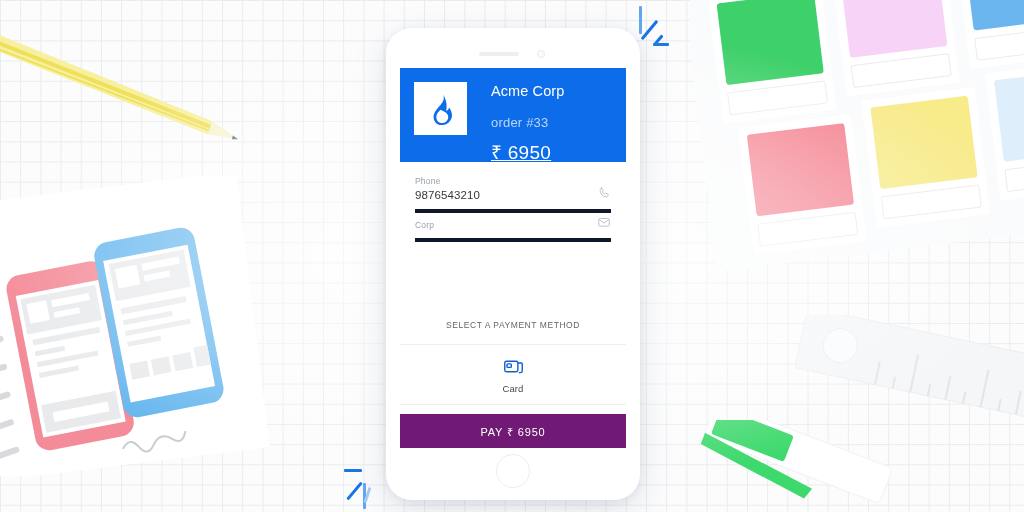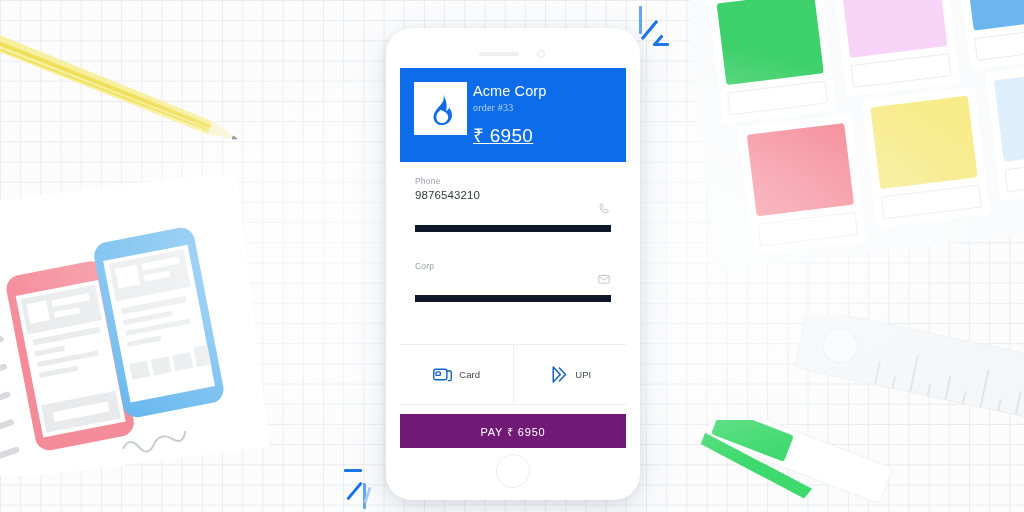--- a/index.html
+++ b/index.html
@@ -58,43 +58,43 @@
   #camera  { position:absolute; left:50%; top:22px; transform:translateX(-50%) translateX(28px);
              width:8px; height:8px; border-radius:50%;
              background:#fafbfb; border:1px solid #e7e9eb; }
   #homebtn { position:absolute; left:50%; bottom:12px; transform:translateX(-50%);
              width:34px; height:34px; border-radius:50%; border:1.5px solid #eceef0; }
 
   #screen { position:absolute; left:14px; top:40px; width:226px; height:390px;
             background:#fff; overflow:hidden; }
 
   
-  .hdr { background:#0c6ce9; height:94px; padding:14px 0 0 14px; display:flex; gap:6px; }
+  .hdr { background:#0c6ce9; height:94px; padding:14px 0 0 14px; display:flex; gap:24px; }
   .logo-box { width:53px; height:53px; background:#fff; flex:0 0 auto;
               display:flex; align-items:center; justify-content:center; }
   .hdr-txt { padding-top:1px; color:#fff; }
   .merchant { font-size:14.5px; letter-spacing:.1px; line-height:1.15; font-weight:400; }
-  .order { font-size:10px; color:#bcd6f8; margin-top:2px; letter-spacing:.2px;font-family:Liberation Serif, serif; }
+  .order { font-size:13px; color:#bcd6f8; margin-top:15px; letter-spacing:.2px; }
   .amount { font-size:19px; margin-top:9px; letter-spacing:.3px;text-decoration:underline; }
 
   
   .fields { padding:14px 15px 0 15px; }
-  .field { position:relative; padding-bottom:24px; border-bottom:7px solid #0f172a; margin-bottom:29px; }
+  .field { position:relative; padding-bottom:8px; border-bottom:4px solid #0f172a; margin-bottom:7px; }
   .f-label { font-size:8.5px; color:#9aa0a6; letter-spacing:.2px; }
   .f-value { font-size:11.5px; color:#35383c; margin-top:3px; letter-spacing:.1px; }
   .f-icon { position:absolute; right:0; bottom:9px; width:14px; height:14px; color:#b9bdc2; }
 
   
   .sel-wrap { position:absolute; left:0; right:0; top:252px; text-align:center; }
   .sel-label { font-size:8.5px; color:#63666a; letter-spacing:.55px; }
 
   
   .methods { position:absolute; left:0; right:0; top:276px; height:61px;
              display:flex; border-top:1px solid #eeeff1; border-bottom:1px solid #eeeff1; }
-  .m { flex:1; display:flex; flex-direction:row; align-items:center; justify-content:center;
+  .m { flex:1; display:flex; flex-direction:column; align-items:center; justify-content:center;
        gap:6px; border-right:1px solid #eeeff1; }
   .m:last-child { border-right:none; }
   .m-ico { width:21px; height:21px; color:#1160cf; display:block; }
   .m-lbl { font-size:9.5px; color:#44484c; letter-spacing:.1px; }
 
   
   .pay { position:absolute; left:0; right:0; top:346px; height:34px; background:#701a75;
          color:#fff; display:flex; align-items:center; justify-content:center;
          font-size:11px; letter-spacing:.8px; }
 </style>
@@ -282,45 +282,39 @@
           <div class="f-label">Corp</div>
           <span class="f-icon">
             <svg width="14" height="14" viewBox="0 0 24 24" fill="none" stroke="currentColor" stroke-width="1.6" stroke-linejoin="round">
               <rect x="3" y="6" width="18" height="13" rx="2.5"></rect>
               <path d="M4 8l8 6 8-6"></path>
             </svg>
           </span>
         </div>
       </div>
 
+      <div class="sel-wrap">
+        <div class="sel-label">SELECT A PAYMENT METHOD</div>
+      </div>
 
       <div class="methods">
 
         <div class="m">
           <span class="m-ico">
             <svg width="21" height="21" viewBox="0 0 24 24" fill="none" stroke="currentColor" stroke-width="1.6" stroke-linejoin="round">
               <rect x="2" y="6" width="15" height="12" rx="2"></rect>
               <rect x="4.5" y="9" width="5" height="4" rx="1"></rect>
               <path d="M17 8h4a1 1 0 0 1 1 1v8a2 2 0 0 1-2 2h-2"></path>
             </svg>
           </span>
           <span class="m-lbl">Card</span>
         </div>
 
 
 
-        <div class="m">
-          <span class="m-ico">
-            <svg width="21" height="21" viewBox="0 0 24 24" fill="none" stroke="currentColor" stroke-width="1.7" stroke-linejoin="round" stroke-linecap="round">
-              <path d="M6 3.5v17l8-8.5z"></path>
-              <path d="M13 4.5l7 7.5-7 7.5"></path>
-            </svg>
-          </span>
-          <span class="m-lbl">UPI</span>
-        </div>
       </div>
 
       <div class="pay">PAY ₹ 6950</div>
 
     </div>
 
     <div id="homebtn"></div>
   </div>
 
 </div>

